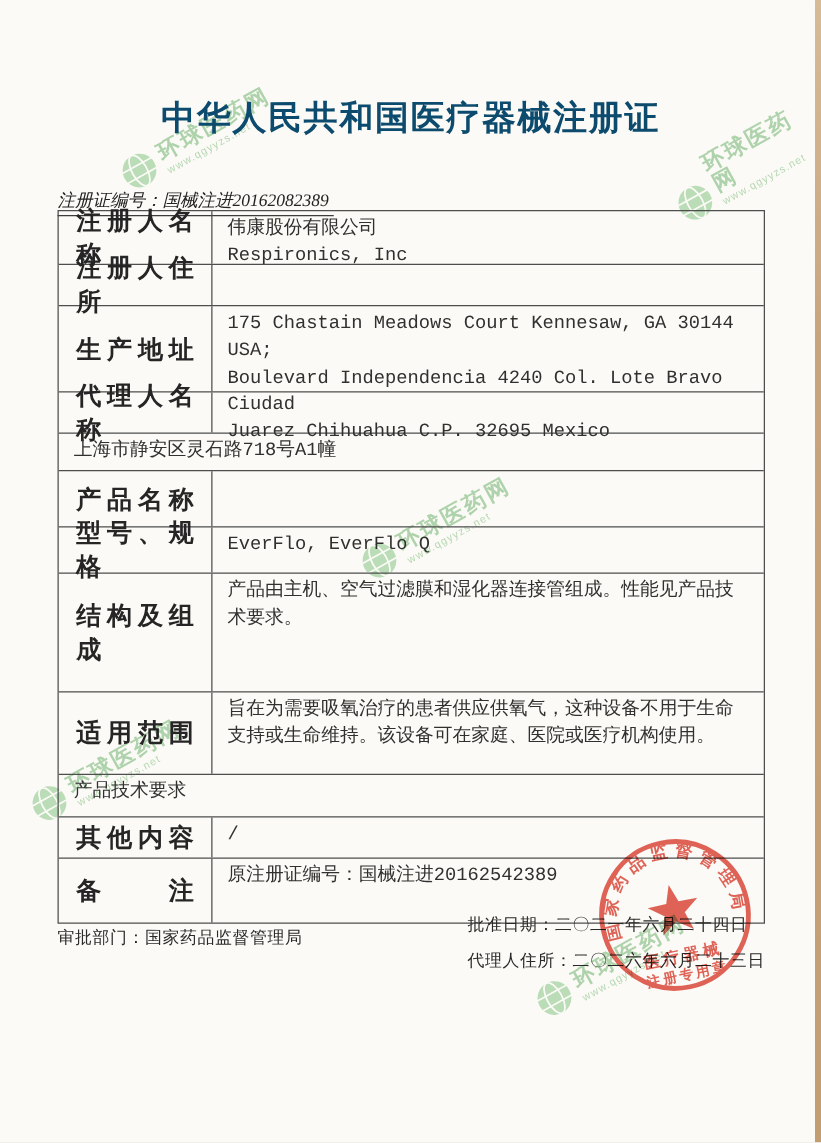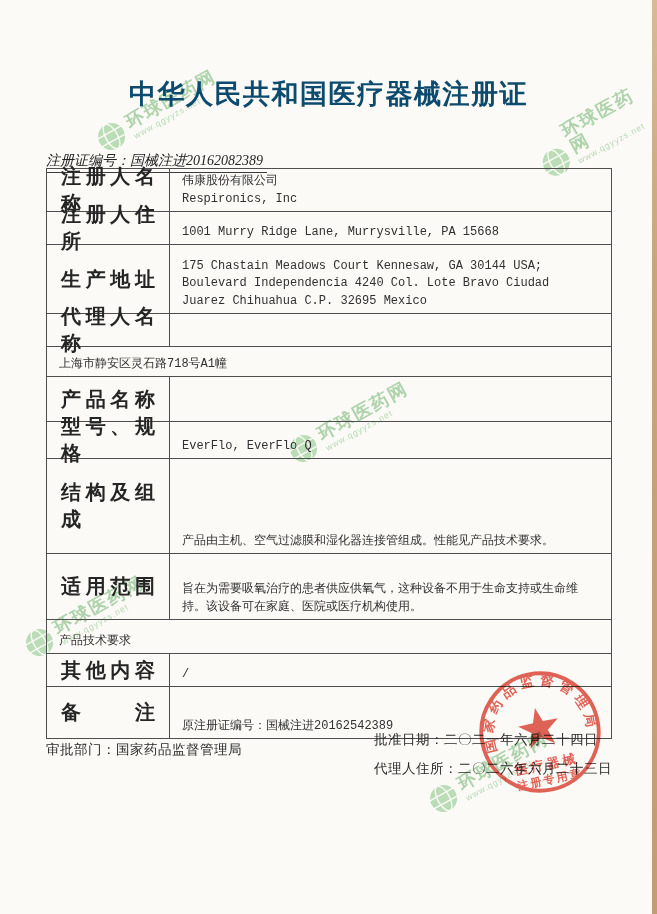--- a/index.html
+++ b/index.html
@@ -30,22 +30,22 @@
 
   
   .cert-table{position:absolute;left:46px;top:168px;width:566px;
     border:1px solid #4e4e4e;box-sizing:border-box;background:transparent;}
   .row{display:flex;border-top:1px solid #4e4e4e;box-sizing:border-box;}
   .row:first-child{border-top:none;}
   .cell{box-sizing:border-box;}
   .label{width:123px;border-right:1px solid #4e4e4e;display:flex;flex-direction:column;
     justify-content:center;padding:2px 14px;font-size:20px;font-weight:600;color:#252525;}
   .label span{display:block;width:100%;text-align:justify;text-align-last:justify;}
-  .value{flex:1;display:flex;flex-direction:column;justify-content:flex-end;
-    padding:3px 12px;font-size:12px;line-height:1.45;color:#303030;
+  .value{flex:1;display:flex;flex-direction:column;justify-content:flex-start;
+    padding:3px 12px;font-size:15px;line-height:1.45;color:#303030;
     font-family:"Liberation Mono","DejaVu Sans Mono",monospace;}
   .value span{white-space:pre-line;}
   .r1{height:42px}.r2{height:33px}.r3{height:69px}.r4{height:33px}
   .r5{height:30px}.r6{height:45px}.r7{height:37px}.r8{height:95px}
   .r9{height:66px}.r10{height:34px}.r11{height:33px}.r12{height:52px}
 
   
   .footer{position:absolute;left:46px;top:725px;width:566px;display:flex;
     justify-content:space-between;font-size:13.5px;color:#2a2a2a;}
   .dept{margin-top:16px;letter-spacing:.5px;}
@@ -135,23 +135,20 @@
           <span>注册人名称</span>
         </div>
       <div class="cell value">
           <span>伟康股份有限公司
 Respironics, Inc</span>
         </div>
     </div>
     <div class="row r2">
       <div class="cell label">
           <span>注册人住所</span>
-        </div>
-      <div class="cell value">
-          <span>1001 Murry Ridge Lane, Murrysville, PA 15668</span>
         </div>
     </div>
     <div class="row r3">
       <div class="cell label">
           <span>生产地址</span>
         </div>
       <div class="cell value">
           <span>175 Chastain Meadows Court Kennesaw, GA 30144 USA;
 Boulevard Independencia 4240 Col. Lote Bravo Ciudad
 Juarez Chihuahua C.P. 32695 Mexico</span>

